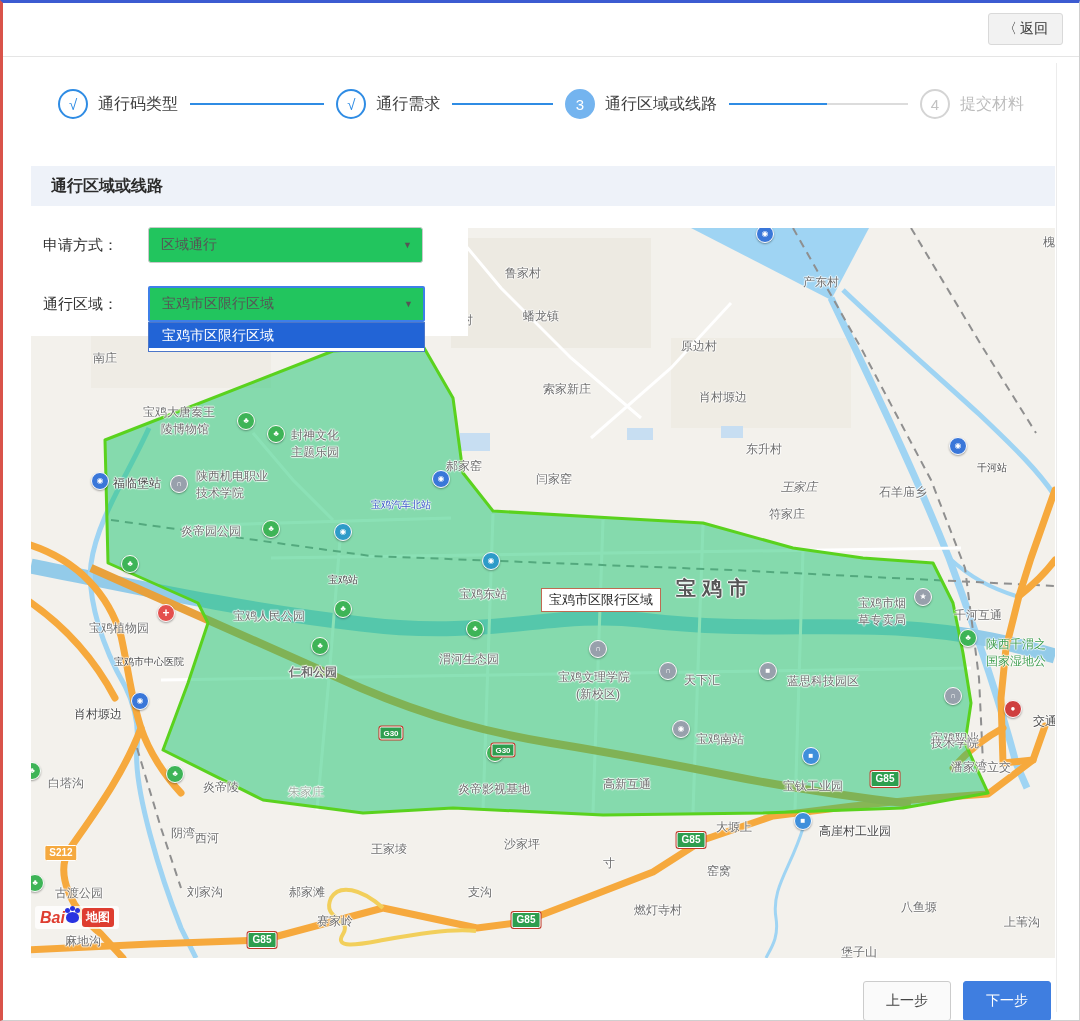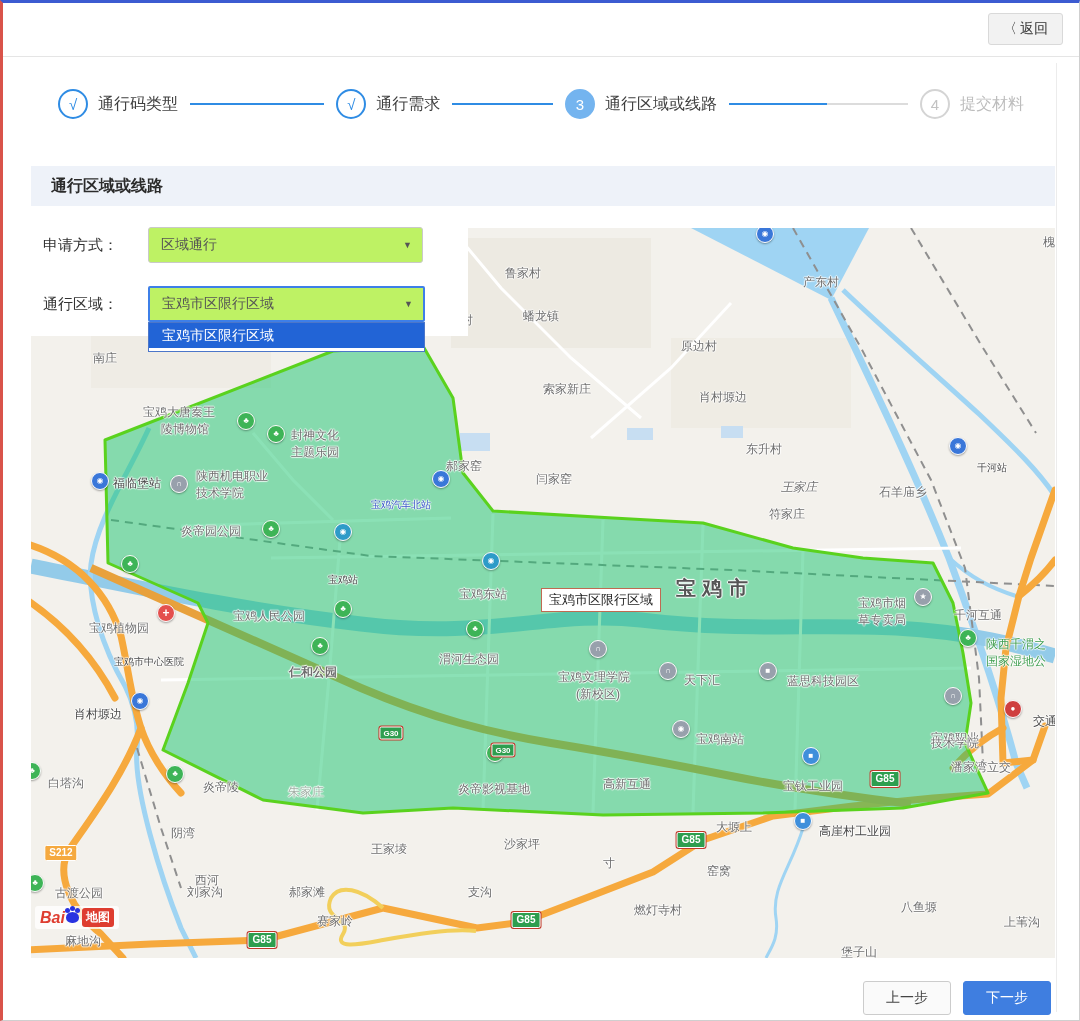--- a/index.html
+++ b/index.html
@@ -51,29 +51,29 @@
   .rbadge.sm{font-size:8px;line-height:11px;padding:0 3px;}
   .tooltip{position:absolute;left:510px;top:360px;background:#fff;border:1px solid #bf6a52;padding:2px 7px;font-size:13px;color:#222;white-space:nowrap;}
   .baidu{position:absolute;left:4px;top:678px;display:inline-flex;align-items:center;background:rgba(255,255,255,.78);padding:2px 5px;border-radius:3px;}
   .bai{color:#de3d30;font-weight:bold;font-size:16px;font-style:italic;}
   .paw{width:13px;height:11px;background:#2932e1;border-radius:50% 50% 46% 46%;position:relative;margin:0 3px 0 1px;}
   .paw::before{content:"";position:absolute;top:-4px;left:-1px;width:5px;height:5px;background:#2932e1;border-radius:50%;box-shadow:5px -2px 0 #2932e1,10px 0 0 #2932e1;}
   .ditu{background:#de3d30;color:#fff;font-weight:bold;padding:1px 4px;border-radius:3px;font-size:12px;}
   
   .form-panel{position:absolute;left:28px;top:203px;width:437px;height:130px;background:#fff;z-index:2;}
   .f-label{position:absolute;font-size:15px;color:#333;}
-  .select{position:absolute;background:#bef264;border:1px solid #c9c9c9;border-radius:3px;font-size:14px;color:#555;display:flex;align-items:center;box-sizing:border-box;cursor:pointer;}
+  .select{position:absolute;background:#22c55e;border:1px solid #c9c9c9;border-radius:3px;font-size:14px;color:#555;display:flex;align-items:center;box-sizing:border-box;cursor:pointer;}
   .select .val{margin-left:12px;}
   .select .arrow{position:absolute;right:10px;font-size:9px;color:#555;}
   .select.focused{border:2px solid #3e7fe8;border-radius:2px;}
   .dropdown{position:absolute;left:145px;top:319px;width:277px;background:#fff;border:1px solid #4c76c9;padding-bottom:3px;z-index:3;box-sizing:border-box;}
   .dd-opt{background:#2264d6;color:#fff;font-size:14px;line-height:25px;padding-left:13px;cursor:pointer;}
   
   .footer{position:absolute;right:28px;top:978px;display:flex;gap:12px;z-index:2;}
-  .btn{height:34px;padding:0 22px;border-radius:3px;font-size:14px;display:flex;align-items:center;cursor:pointer;box-sizing:border-box;}
+  .btn{height:40px;padding:0 22px;border-radius:3px;font-size:14px;display:flex;align-items:center;cursor:pointer;box-sizing:border-box;}
   .btn.prev{background:#fafafa;border:1px solid #ccc;color:#444;}
   .btn.next{background:#3f7ee0;border:1px solid #3f7ee0;color:#fff;}
 </style>
 </head>
 <body>
 
 <div class="page">
   <div class="edge-right"></div>
 
   <div class="header">
@@ -245,21 +245,21 @@
         <div class="mlabel " style="left: 752px; top: 550px;">宝钛工业园</div>
         <div class="mlabel dark" style="left: 788px; top: 595px;">高崖村工业园</div>
         <div class="mlabel " style="left: 870px; top: 671px;">八鱼塬</div>
         <div class="mlabel " style="left: 973px; top: 686px;">上苇沟</div>
         <div class="mlabel " style="left: 810px; top: 716px;">堡子山</div>
         <div class="mlabel dark" style="left: 43px; top: 478px;">肖村塬边</div>
         <div class="mlabel " style="left: 17px; top: 547px;">白塔沟</div>
         <div class="mlabel " style="left: 172px; top: 551px;">炎帝陵</div>
         <div class="mlabel faded" style="left: 257px; top: 556px;">朱家庄</div>
         <div class="mlabel " style="left: 129px; top: 597px; margin-left: 11px;">阴湾</div>
-        <div class="mlabel " style="left: 164px; top: 602px; margin-top: 42px;">西河</div>
+        <div class="mlabel " style="left: 164px; top: 602px;">西河</div>
         <div class="mlabel " style="left: 24px; top: 657px;">古渡公园</div>
         <div class="mlabel " style="left: 34px; top: 705px;">麻地沟</div>
         <div class="mlabel " style="left: 156px; top: 656px;">刘家沟</div>
         <div class="mlabel " style="left: 258px; top: 656px;">郝家滩</div>
         <div class="mlabel " style="left: 286px; top: 685px;">赛家岭</div>
         <div class="mlabel " style="left: 340px; top: 613px;">王家堎</div>
         <div class="mlabel " style="left: 473px; top: 608px;">沙家坪</div>
         <div class="mlabel " style="left: 572px; top: 627px;">寸</div>
         <div class="mlabel " style="left: 437px; top: 656px; text-align: right;">支沟</div>
         <div class="mlabel " style="left: 603px; top: 674px;">燃灯寺村</div>

